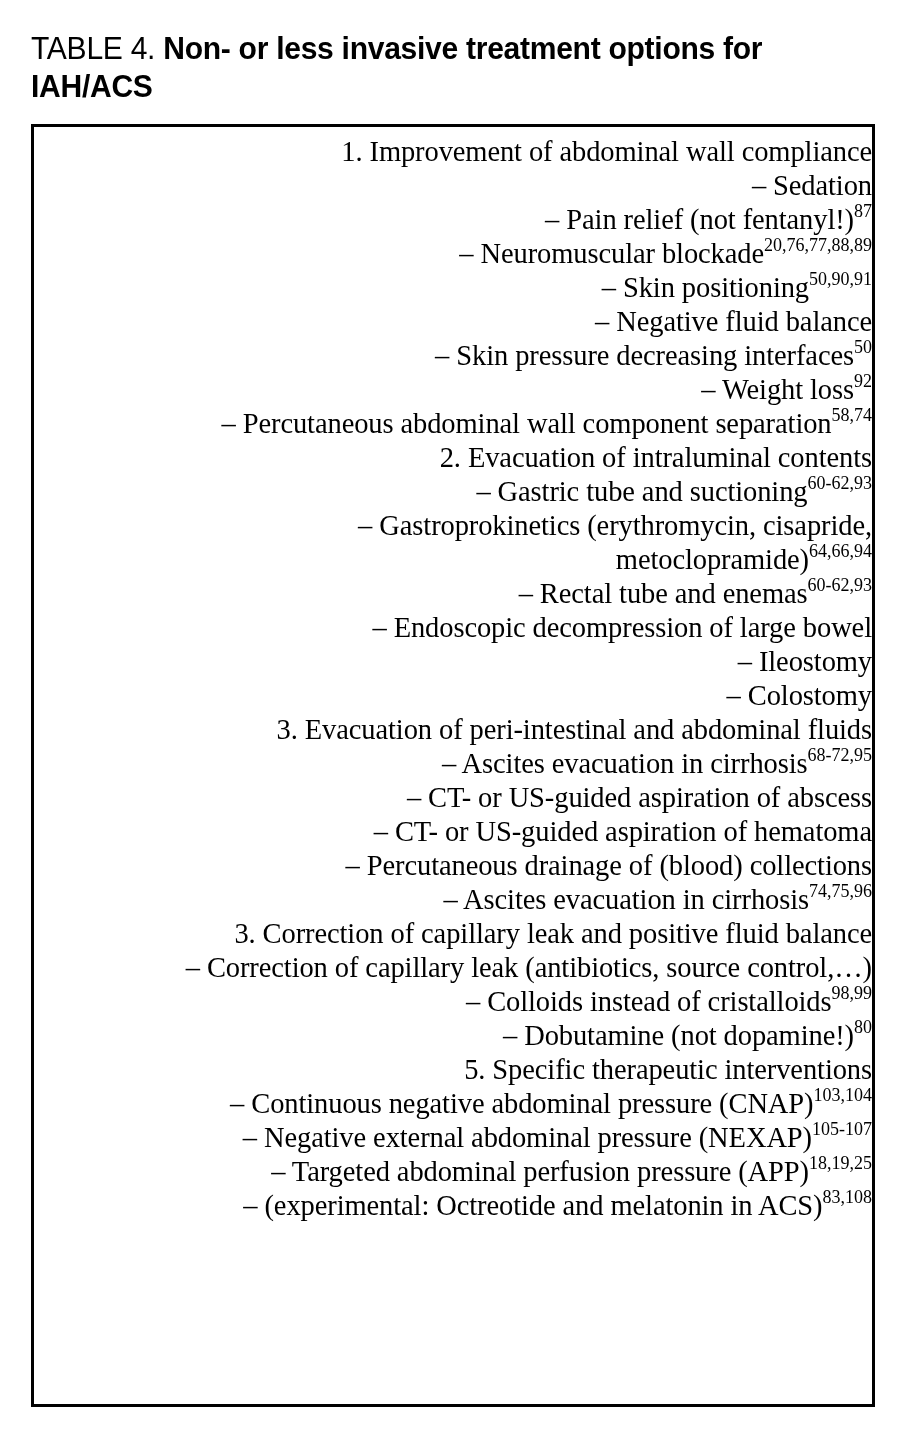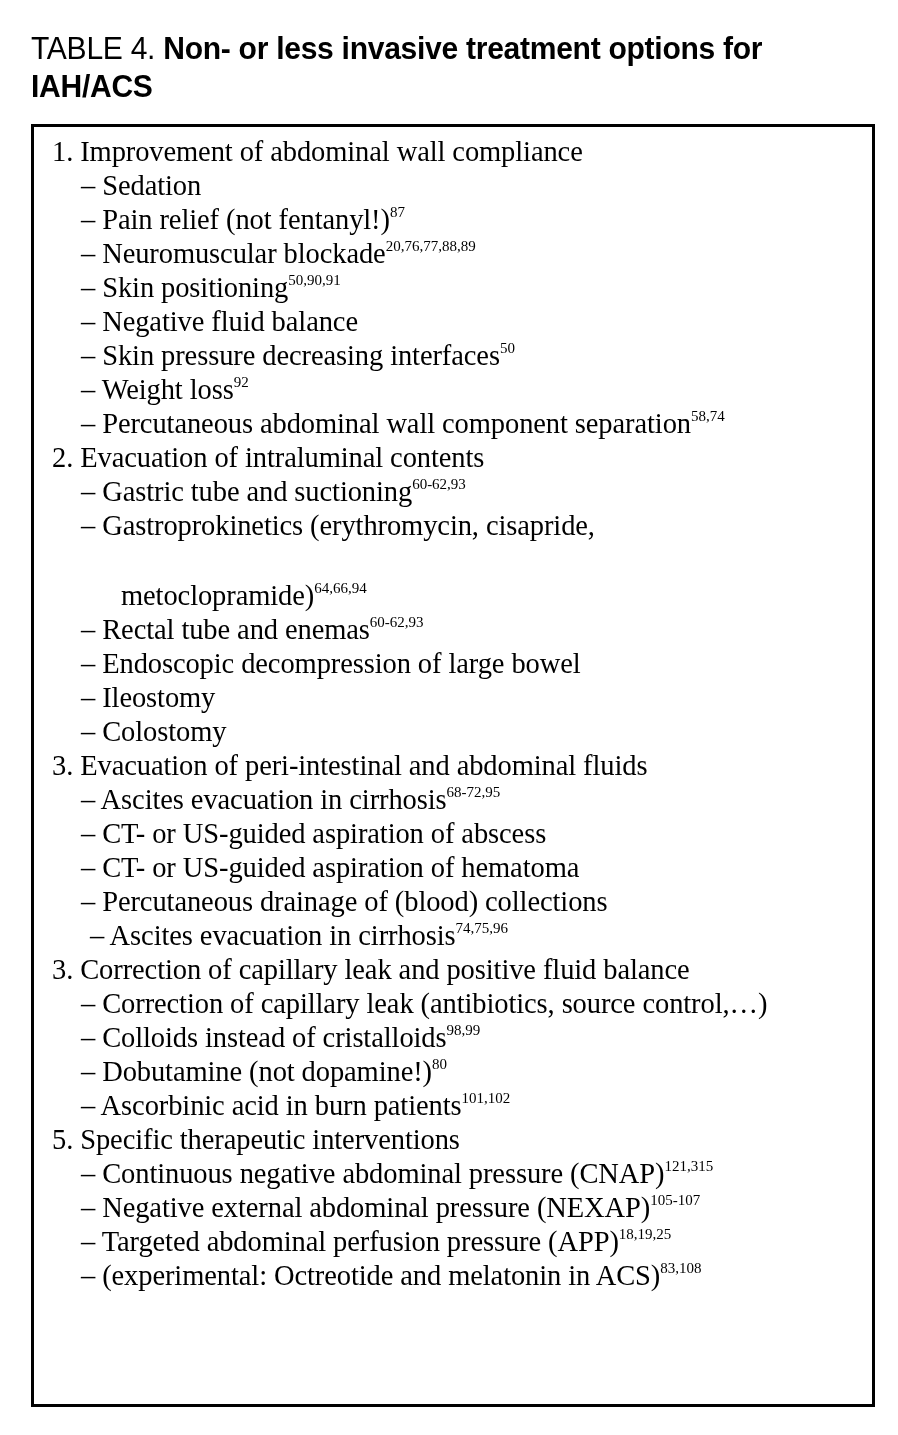--- a/index.html
+++ b/index.html
@@ -33,20 +33,21 @@
       font-weight: bold;
     }
     .box {
       position: absolute;
       left: 31px;
       top: 124px;
       width: 838px;
       height: 1277px;
       border: 3px solid #000000;
       box-sizing: content-box;
+      text-align: right;
     }
     .content {
       position: absolute;
       left: 18px;
       top: 8px;
       right: 0;
       font-family: "Liberation Serif", serif;
       font-size: 28.5px;
       line-height: 34px;
       letter-spacing: -0.1px;
@@ -57,24 +58,23 @@
     .item {
       white-space: nowrap;
       padding-left: 29px;
     }
     .item.shift {
       padding-left: 38px;
     }
     .item .cont {
       display: block;
       padding-left: 40px;
-      margin-top: 36px;
     }
     sup {
-      font-size: 15px;
+      font-size: 18px;
       line-height: 0;
       vertical-align: 0;
       position: relative;
       top: -12px;
       letter-spacing: 0;
     }
   </style>
 </head>
 <body>
 
@@ -104,20 +104,19 @@
       <div class="section-head">3. Evacuation of peri-intestinal and abdominal fluids</div>
       <div class="item"><span>– Ascites evacuation in cirrhosis</span><sup>68-72,95</sup></div>
       <div class="item"><span>– CT- or US-guided aspiration of abscess</span></div>
       <div class="item"><span>– CT- or US-guided aspiration of hematoma</span></div>
       <div class="item"><span>– Percutaneous drainage of (blood) collections</span></div>
       <div class="item shift"><span>– Ascites evacuation in cirrhosis</span><sup>74,75,96</sup></div>
       <div class="section-head">3. Correction of capillary leak and positive fluid balance</div>
       <div class="item"><span>– Correction of capillary leak (antibiotics, source control,…)</span></div>
       <div class="item"><span>– Colloids instead of cristalloids</span><sup>98,99</sup></div>
       <div class="item"><span>– Dobutamine (not dopamine!)</span><sup>80</sup></div>
-      <div class="item"><span>– Ascorbinic acid in burn patients</span><sup>101,102</sup></div>
       <div class="section-head">5. Specific therapeutic interventions</div>
-      <div class="item"><span>– Continuous negative abdominal pressure (CNAP)</span><sup>121,315</sup></div>
+      <div class="item"><span>– Continuous negative abdominal pressure (CNAP)</span><sup>103,104</sup></div>
       <div class="item"><span>– Negative external abdominal pressure (NEXAP)</span><sup>105-107</sup></div>
       <div class="item"><span>– Targeted abdominal perfusion pressure (APP)</span><sup>18,19,25</sup></div>
       <div class="item"><span>– (experimental: Octreotide and melatonin in ACS)</span><sup>83,108</sup></div>
     </div>
 </div>
 
 </body></html>

